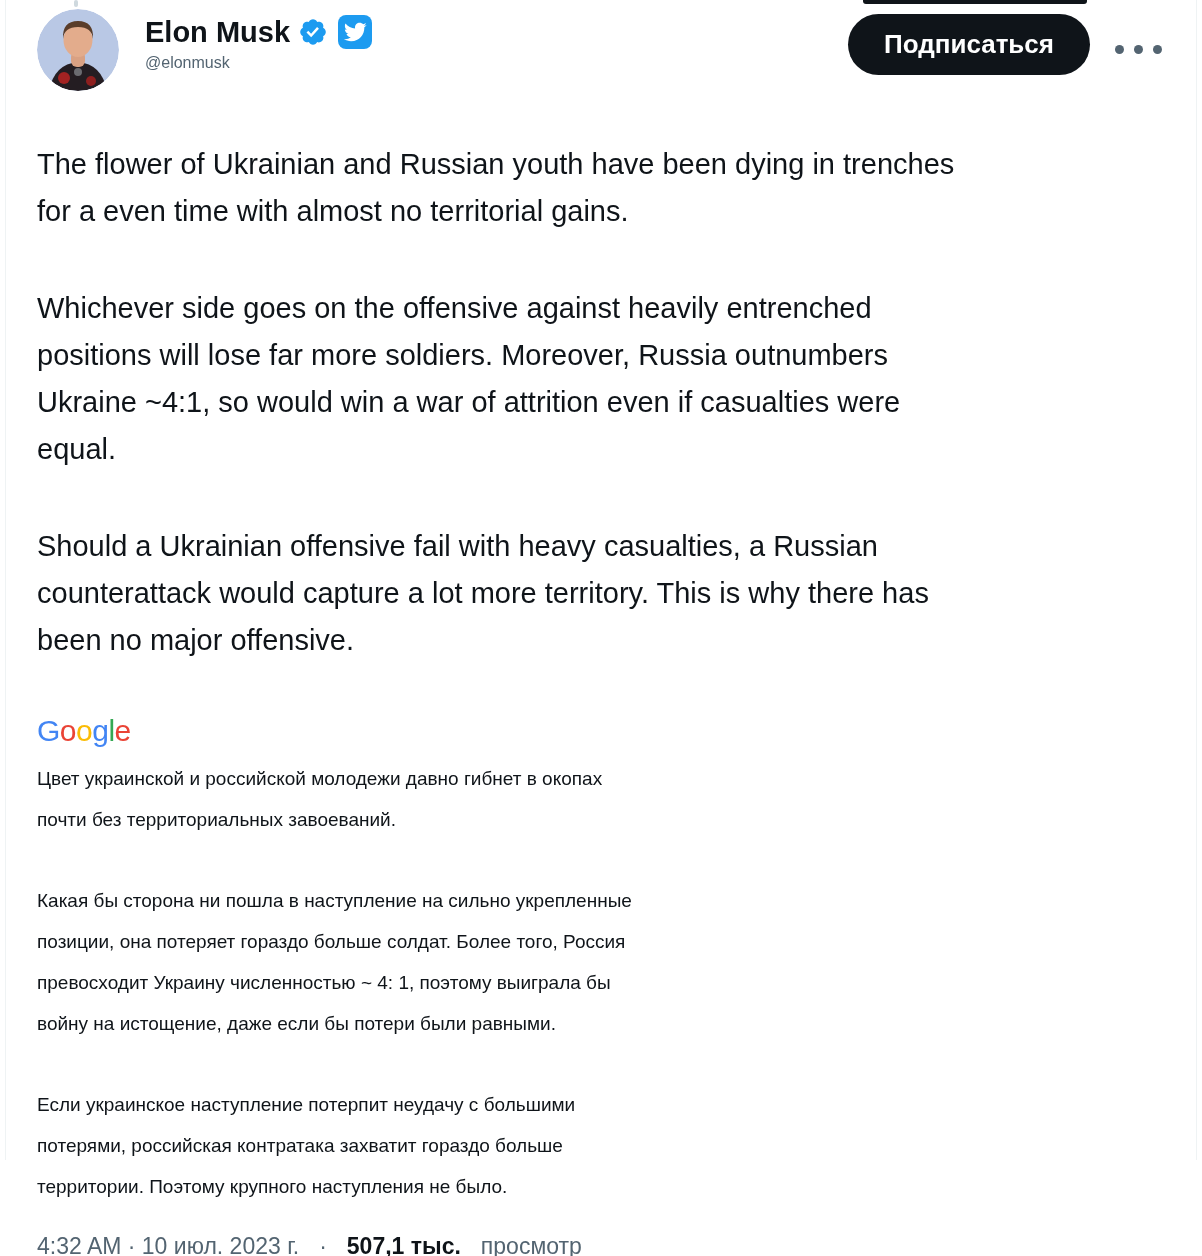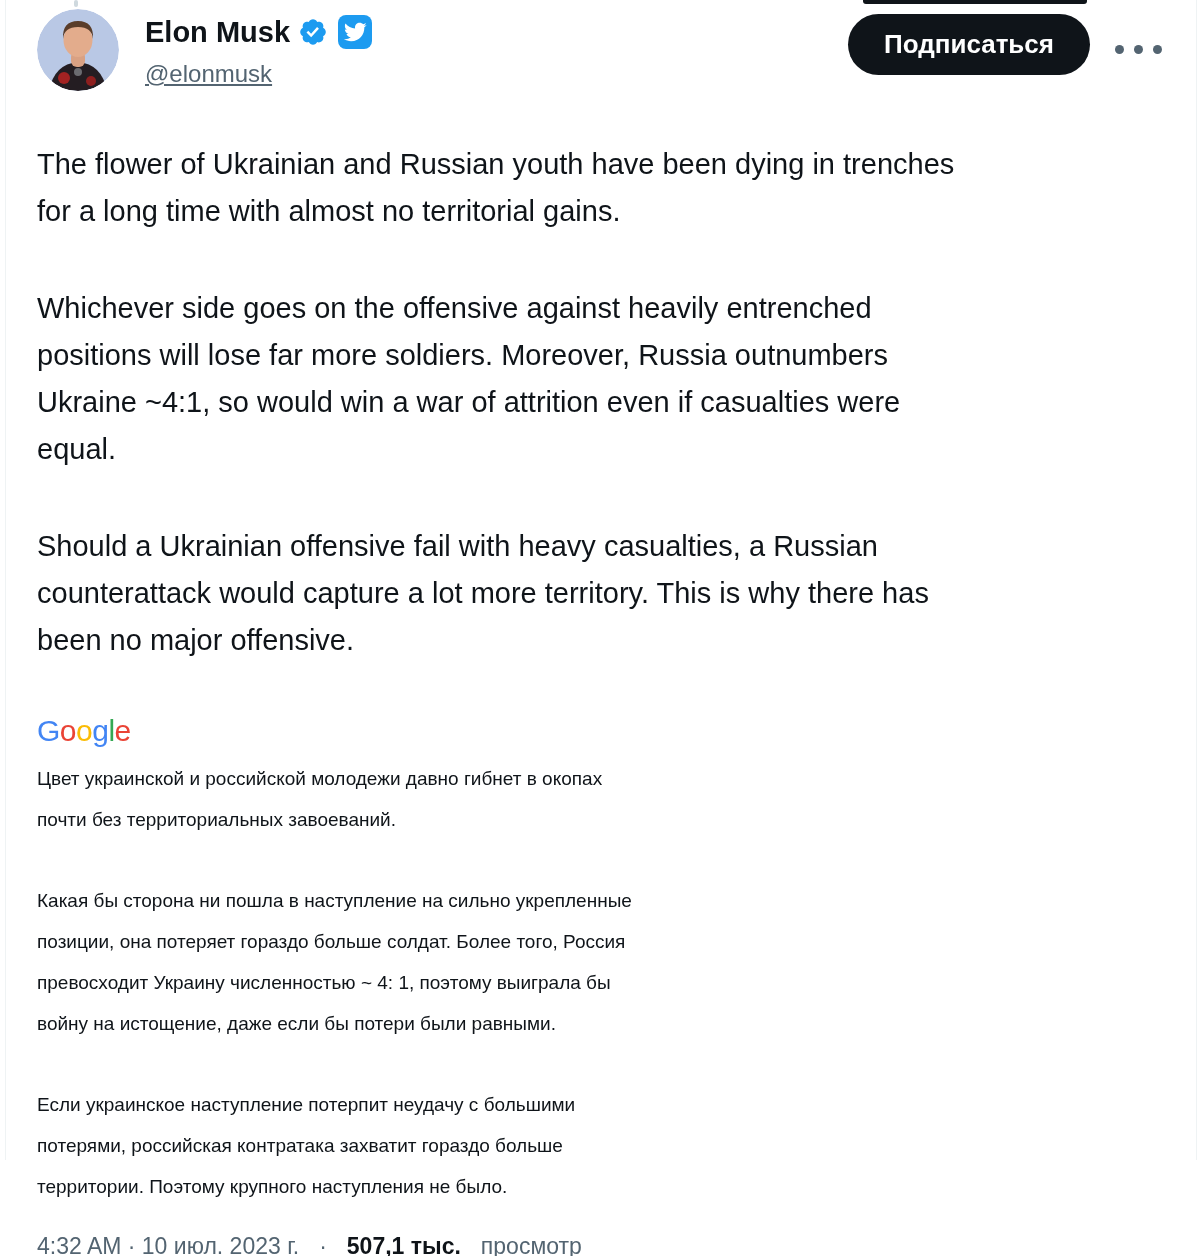--- a/index.html
+++ b/index.html
@@ -17,21 +17,21 @@
 
   header{display:flex;align-items:flex-start;padding:9px 40px 0 37px;}
   .avatar{width:82px;height:82px;border-radius:50%;overflow:hidden;flex:0 0 auto;cursor:pointer;}
   .avatar svg{display:block;}
   .id-block{margin-left:26px;padding-top:6px;flex:1 1 auto;min-width:0;}
   .name-row{display:flex;align-items:center;gap:8px;}
   .display-name{font-size:29px;font-weight:700;color:#0f1419;line-height:33px;cursor:pointer;}
   .verified-badge{width:30px;height:30px;flex:0 0 auto;}
   .tw-square{width:34px;height:34px;border-radius:8px;background:#1d9bf0;display:flex;align-items:center;justify-content:center;flex:0 0 auto;margin-left:2px;}
   .tw-square svg{width:24px;height:24px;}
-  .handle{font-size:24px;color:#536471;margin-top:11px;cursor:pointer;text-decoration:underline;}
+  .handle{font-size:16px;color:#536471;margin-top:5px;cursor:pointer;}
 
   .follow-btn{
     flex:0 0 auto;margin-top:5px;height:61px;padding:0 36px;
     background:#0f1419;color:#ffffff;font-family:"Liberation Sans", sans-serif;
     font-size:26px;font-weight:700;border:none;border-radius:31px;cursor:pointer;
   }
   .more{display:flex;gap:10px;margin-left:25px;margin-top:36px;cursor:pointer;}
   .more .dot{width:9px;height:9px;border-radius:50%;background:#536471;}
 
   main{padding:50px 40px 0 37px;}
@@ -96,21 +96,21 @@
 
     <div class="more">
       <span class="dot"></span>
       <span class="dot"></span>
       <span class="dot"></span>
     </div>
   </header>
 
   <main>
     <p class="en">The flower of Ukrainian and Russian youth have been dying in trenches
-for a long time with almost no territorial gains.</p>
+for a even time with almost no territorial gains.</p>
     <p class="en">Whichever side goes on the offensive against heavily entrenched
 positions will lose far more soldiers. Moreover, Russia outnumbers
 Ukraine ~4:1, so would win a war of attrition even if casualties were
 equal.</p>
     <p class="en last">Should a Ukrainian offensive fail with heavy casualties, a Russian
 counterattack would capture a lot more territory. This is why there has
 been no major offensive.</p>
 
     <div class="translation">
       <span class="google-logo">

